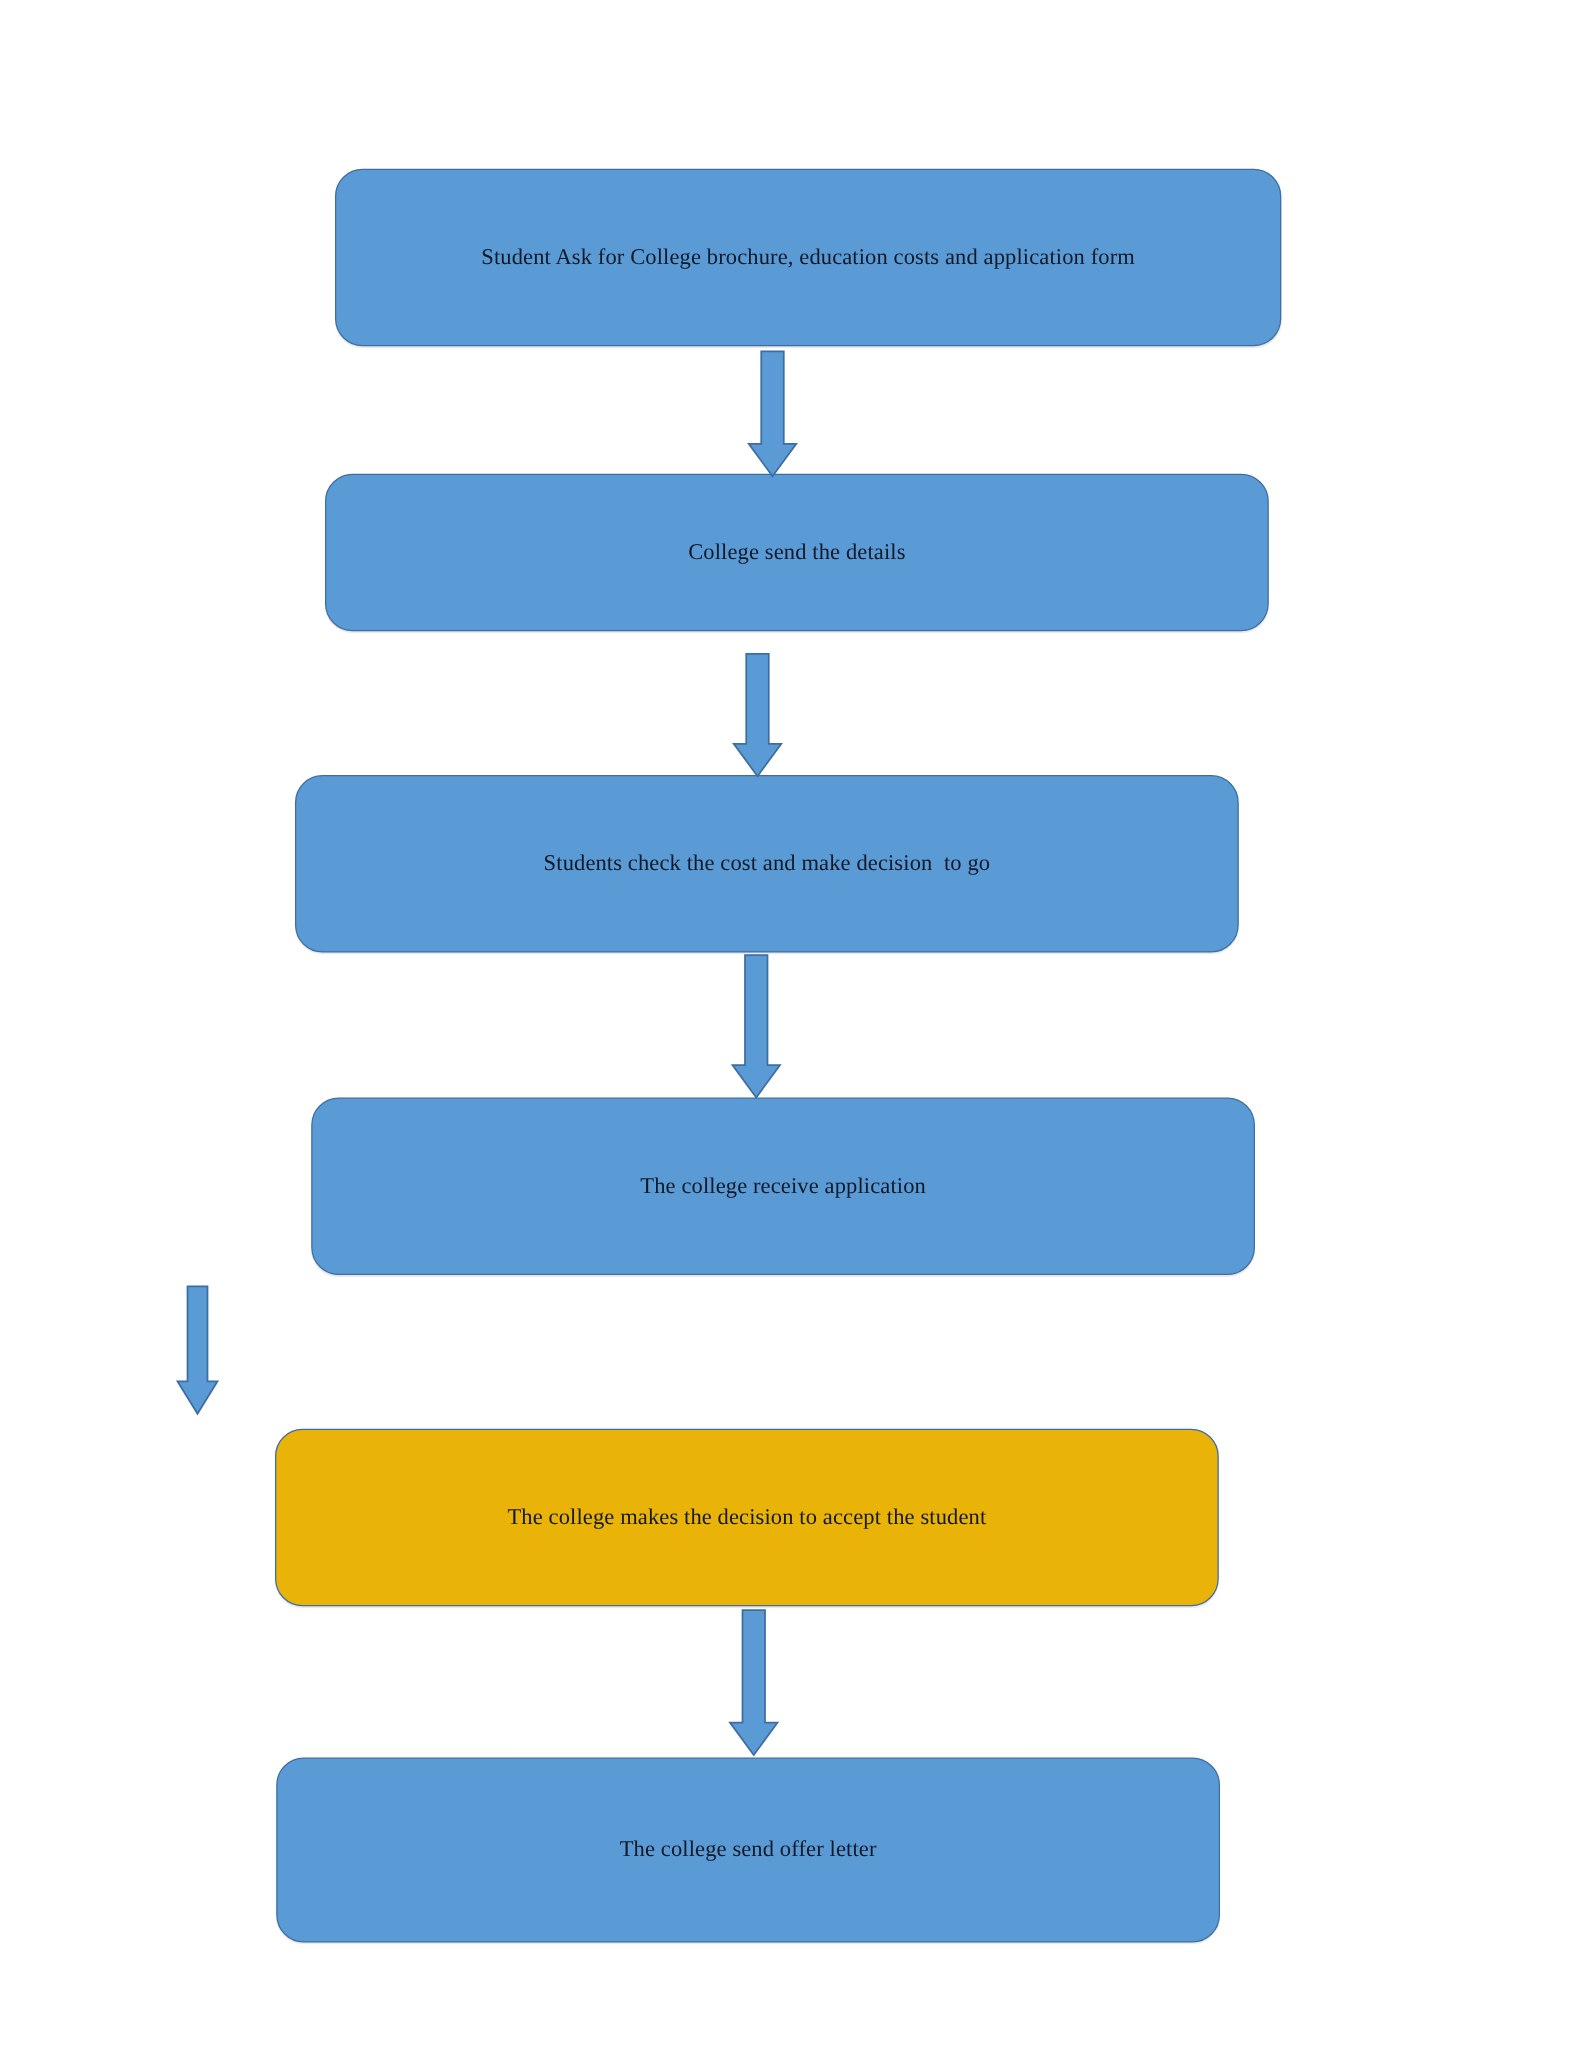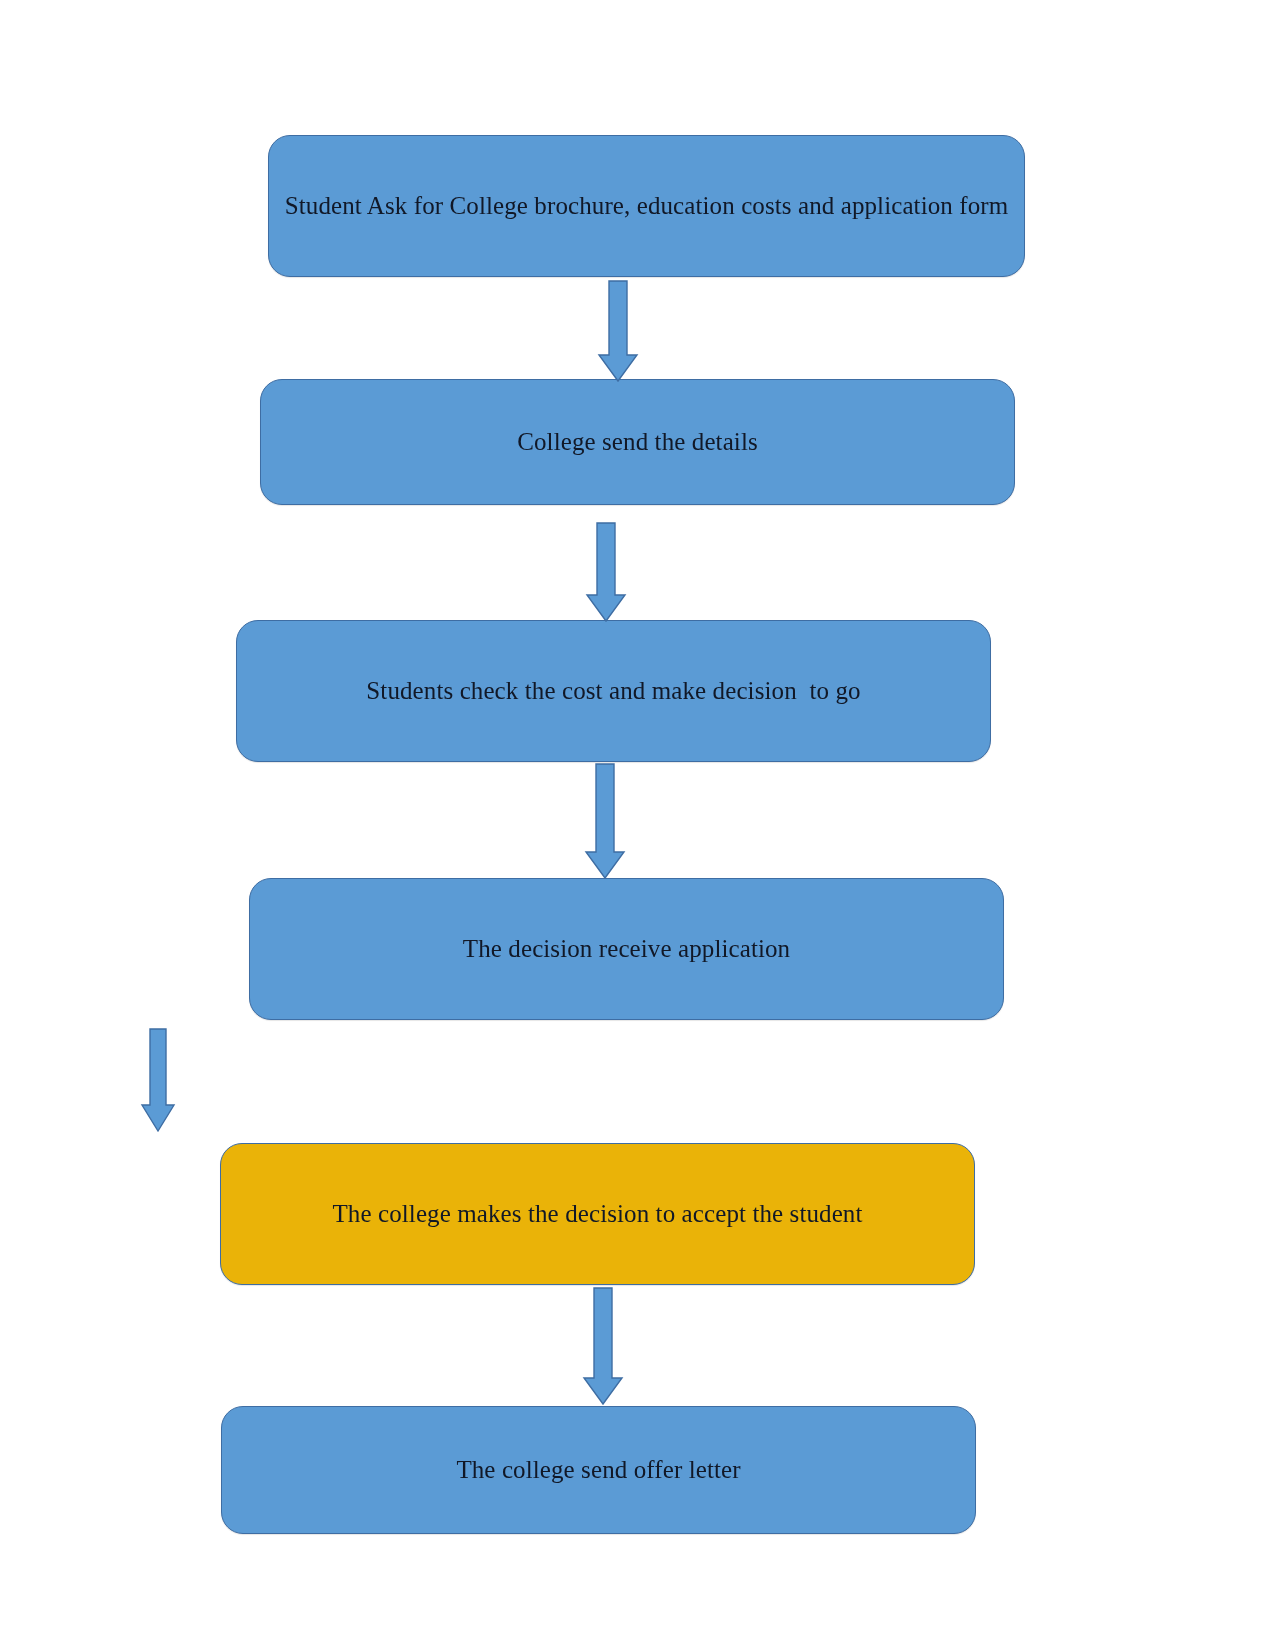--- a/index.html
+++ b/index.html
@@ -31,21 +31,21 @@
     border-radius: 22px;
     display: flex;
     align-items: center;
     justify-content: center;
     box-shadow: 0 1px 1px rgba(0,0,0,0.10);
   }
 
   .node-label {
     color: #111827;
     font-family: "Liberation Serif", "DejaVu Serif", serif;
-    font-size: 25px;
+    font-size: 18px;
     line-height: 1.2;
     text-align: center;
     white-space: pre;
     padding: 0 14px;
     letter-spacing: 0.1px;
   }
 
   .arrow {
     position: absolute;
   }
@@ -61,26 +61,26 @@
     <div class="node" style="left: 268px; top: 135px; width: 757px; height: 142px; background: rgb(91, 155, 213); border-color: rgb(62, 109, 163);">
       <div class="node-label" style="color: rgb(17, 24, 39);">Student Ask for College brochure, education costs and application form</div>
     </div>
     <div class="node" style="left: 260px; top: 379px; width: 755px; height: 126px; background: rgb(91, 155, 213); border-color: rgb(62, 109, 163);">
       <div class="node-label" style="color: rgb(17, 24, 39);">College send the details</div>
     </div>
     <div class="node" style="left: 236px; top: 620px; width: 755px; height: 142px; background: rgb(91, 155, 213); border-color: rgb(62, 109, 163);">
       <div class="node-label" style="color: rgb(17, 24, 39);">Students check the cost and make decision  to go</div>
     </div>
     <div class="node" style="left: 249px; top: 878px; width: 755px; height: 142px; background: rgb(91, 155, 213); border-color: rgb(62, 109, 163);">
-      <div class="node-label" style="color: rgb(17, 24, 39);">The decision receive application</div>
+      <div class="node-label" style="color: rgb(17, 24, 39);">The college receive application</div>
     </div>
     <div class="node" style="left: 220px; top: 1143px; width: 755px; height: 142px; background: #eab308; border-color: rgb(62, 109, 163);">
       <div class="node-label" style="color: rgb(17, 24, 39);">The college makes the decision to accept the student</div>
     </div>
-    <div class="node" style="left: 221px; top: 1406px; width: 755px; height: 128px; background: rgb(91, 155, 213); border-color: rgb(62, 109, 163);">
+    <div class="node" style="left: 221px; top: 1406px; width: 755px; height: 148px; background: rgb(91, 155, 213); border-color: rgb(62, 109, 163);">
       <div class="node-label" style="color: rgb(17, 24, 39);">The college send offer letter</div>
     </div>
     <div class="arrow" style="left: 599px; top: 281px; width: 38px; height: 100px;">
       <svg width="38" height="100" viewBox="0 0 38 100">
         <polygon points="10,0 28,0 28,74 38,74 19,100 0,74 10,74" fill="#5b9bd5" stroke="#3e6da3" stroke-width="1.4" stroke-linejoin="miter"></polygon>
       </svg>
     </div>
     <div class="arrow" style="left: 587px; top: 523px; width: 38px; height: 98px;">
       <svg width="38" height="98" viewBox="0 0 38 98">
         <polygon points="10,0 28,0 28,72 38,72 19,98 0,72 10,72" fill="#5b9bd5" stroke="#3e6da3" stroke-width="1.4" stroke-linejoin="miter"></polygon>

